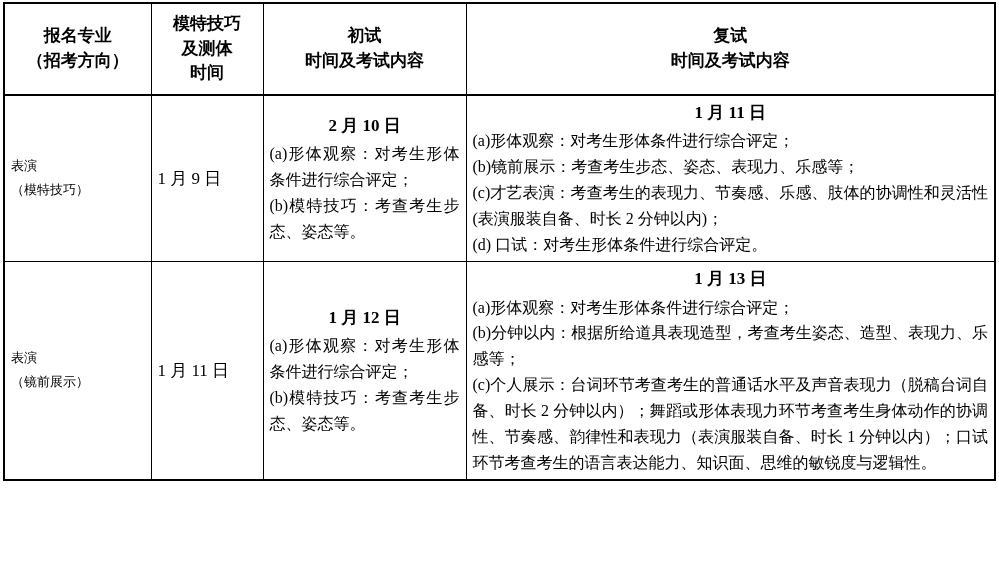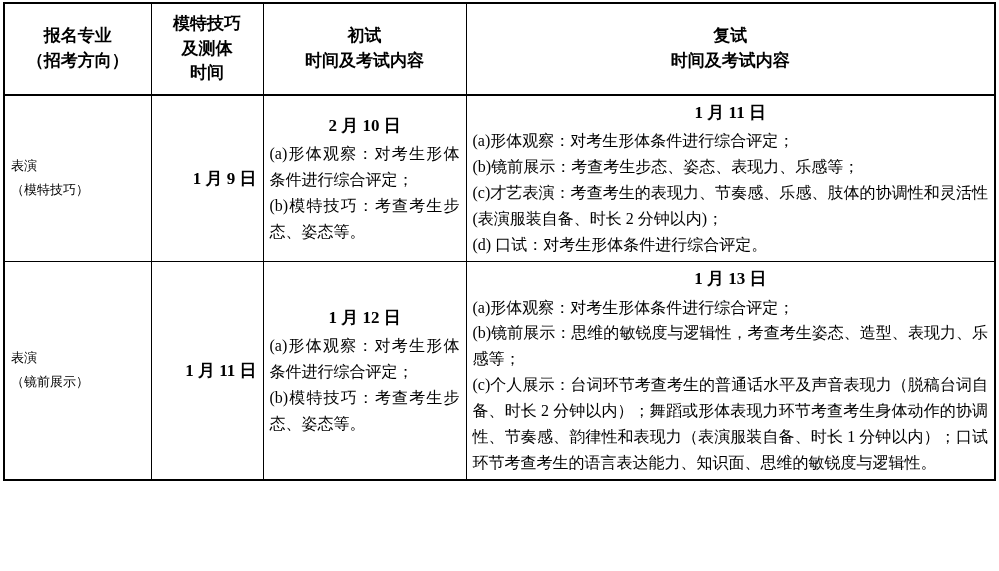--- a/index.html
+++ b/index.html
@@ -50,23 +50,23 @@
   .hdr-line { display: block; }
 
   td.major {
     font-size: 13px;
     line-height: 1.9;
   }
   td.major .name { display: block; }
   td.major .dir { display: block; }
 
   td.qual {
-    text-align: right;
+    text-align: left;
     font-size: 17px;
-    font-weight: bold;
+    font-weight: normal;
   }
 
   td.round {
     font-size: 16px;
     line-height: 1.62;
     vertical-align: top;
     padding-top: 6px;
   }
   td.round .date {
     display: block;
@@ -154,20 +154,20 @@
           <span class="date">1 月 12 日</span>
           <span class="body">
             <span class="item">(a)形体观察：对考生形体条件进行综合评定；</span>
             <span class="item">(b)模特技巧：考查考生步态、姿态等。</span>
           </span>
         </td>
         <td class="round second">
           <span class="date">1 月 13 日</span>
           <span class="body">
             <span class="item">(a)形体观察：对考生形体条件进行综合评定；</span>
-            <span class="item">(b)镜前展示：思维的敏锐度与逻辑性，考查考生姿态、造型、表现力、乐感等；</span>
+            <span class="item">(b)分钟以内：根据所给道具表现造型，考查考生姿态、造型、表现力、乐感等；</span>
             <span class="item">(c)个人展示：台词环节考查考生的普通话水平及声音表现力（脱稿台词自备、时长 2 分钟以内）；舞蹈或形体表现力环节考查考生身体动作的协调性、节奏感、韵律性和表现力（表演服装自备、时长 1 分钟以内）；口试环节考查考生的语言表达能力、知识面、思维的敏锐度与逻辑性。</span>
           </span>
         </td>
       </tr>
     </tbody>
   </table>
 </div>
 
 </body></html>

